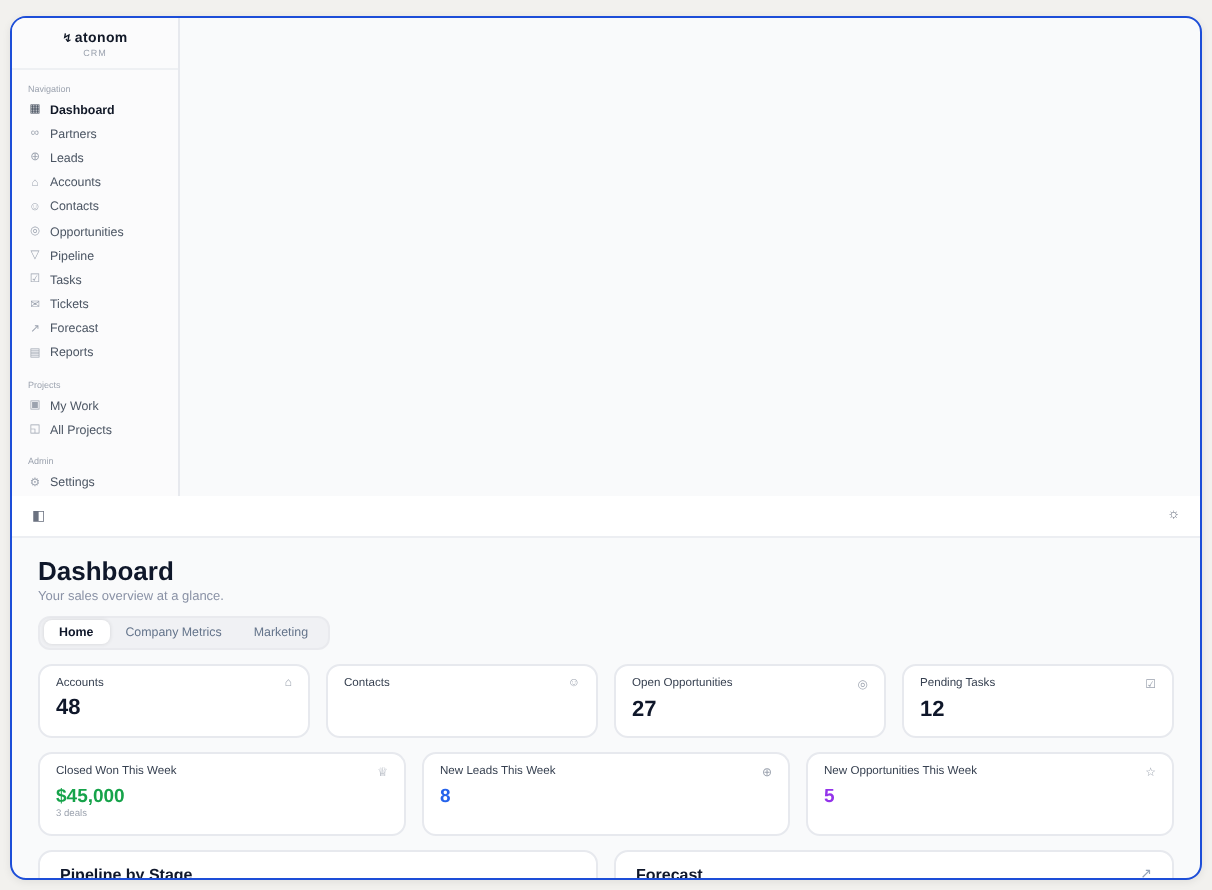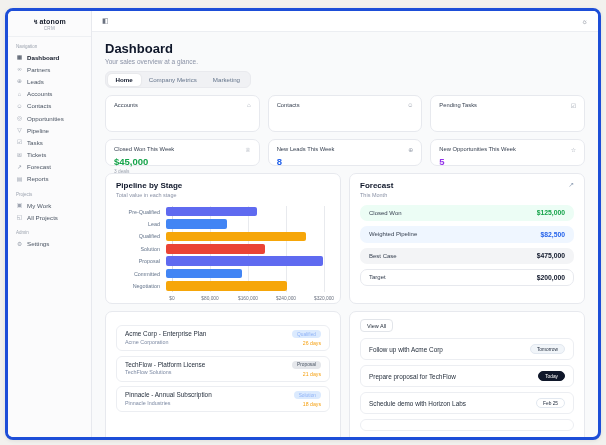--- a/index.html
+++ b/index.html
@@ -1,19 +1,19 @@
 <!DOCTYPE html>
 <html><head>
 <meta charset="utf-8">
 <style>
   * { margin:0; padding:0; box-sizing:border-box; }
   html,body { width:606px; height:445px; overflow:hidden; }
   body { background:#f2f1ee; font-family:"Liberation Sans","DejaVu Sans",sans-serif; color:#111827; }
   .window { position:absolute; left:5px; top:8px; width:596px; height:432px; background:#f9fafb;
-            border-radius:8px; overflow:hidden; display:flex; box-shadow:0 1px 4px rgba(0,0,0,.08); border:3px solid #1d4ed8;}
+            border-radius:8px; overflow:hidden; display:flex; box-shadow:0 1px 4px rgba(0,0,0,.08); border:1px solid #1d4ed8;flex-direction:column;}
   
   .sidebar { width:84px; background:#fbfbfc; border-right:1px solid #e7e9ee; flex-shrink:0; }
   .logo { padding:7px 4px 5px; text-align:center; border-bottom:1px solid #eef0f3; }
   .logo-row { font-size:7px; font-weight:bold; color:#111827; letter-spacing:.2px;}
   .logo-row .li { font-size:6px; margin-right:1px; color:#111827;}
   .logo-sub { font-size:4.5px; color:#9ca3af; margin-top:1px; letter-spacing:.5px;}
   .nav-label { font-size:4.5px; color:#9ca3af; text-transform:none; padding:7px 8px 2px; }
   .nav-item { display:flex; align-items:center; gap:4px; padding:2.6px 8px; font-size:6.2px; color:#4b5563; cursor:pointer; }
   .nav-item .ni { width:7px; font-size:5.8px; color:#9ca3af; text-align:center; }
   .nav-item.active { color:#111827; font-weight:bold; }
@@ -29,21 +29,21 @@
   .tabs { display:inline-flex; background:#f0f1f4; border:1px solid #e9eaee; border-radius:6px; padding:1.5px; margin-top:6px; }
   .tab { font-size:6.2px; color:#64748b; padding:2.5px 8px; border-radius:4px; cursor:pointer; }
   .tab.active { background:#ffffff; color:#0f172a; font-weight:bold; box-shadow:0 0 2px rgba(0,0,0,.12); }
   .row { display:flex; gap:8px; margin-top:7px; }
   .card { background:#fff; border:1px solid #e7e9ee; border-radius:7px; padding:6px 8px; }
   .stat { flex:1; height:37px; }
   .stat-top { display:flex; justify-content:space-between; align-items:flex-start; }
   .stat-label { font-size:5.8px; color:#374151; }
   .stat-icon { font-size:6px; color:#9ca3af; }
   .stat-value { font-size:11px; font-weight:bold; margin-top:3px; color:#0f172a;}
-  .hl { flex:1; height:27px; }
+  .hl { flex:1; height:42px; }
   .hl-value { font-size:9.5px; font-weight:bold; margin-top:3px; }
   .hl-sub { font-size:4.8px; color:#9ca3af; margin-top:1.5px; }
   
   .panel { background:#fff; border:1px solid #e7e9ee; border-radius:7px; padding:7px 10px; flex:1; min-width:0;}
   .row-charts .panel { height:131px; overflow:hidden; }
   .row-lists .panel { height:168px; overflow:hidden; }
   .panel-head { display:flex; justify-content:space-between; align-items:flex-start; }
   .panel-title { font-size:8px; font-weight:bold; color:#0f172a; display:flex; align-items:center; gap:3px;}
   .panel-sub { font-size:5.5px; color:#8a92a6; margin-top:1.5px; }
   .panel-icon { font-size:7px; color:#94a3b8; }
@@ -180,32 +180,41 @@
         <div class="tab">Company Metrics</div>
         <div class="tab">Marketing</div>
       </div>
 
       <div class="row">
         <div class="card stat">
           <div class="stat-top">
               <span class="stat-label">Accounts</span>
               <span class="stat-icon">⌂</span>
             </div>
+          <div class="stat-value">48</div>
         </div>
         <div class="card stat">
           <div class="stat-top">
               <span class="stat-label">Contacts</span>
               <span class="stat-icon">☺</span>
             </div>
         </div>
         <div class="card stat">
           <div class="stat-top">
+              <span class="stat-label">Open Opportunities</span>
+              <span class="stat-icon">◎</span>
+            </div>
+          <div class="stat-value">27</div>
+        </div>
+        <div class="card stat">
+          <div class="stat-top">
               <span class="stat-label">Pending Tasks</span>
               <span class="stat-icon">☑</span>
             </div>
+          <div class="stat-value">12</div>
         </div>
       </div>
 
       <div class="row">
         <div class="card hl">
           <div class="stat-top">
               <span class="stat-label">Closed Won This Week</span>
               <span class="stat-icon">♕</span>
             </div>
           <div class="hl-value" style="color: rgb(22, 163, 74);">$45,000</div>

